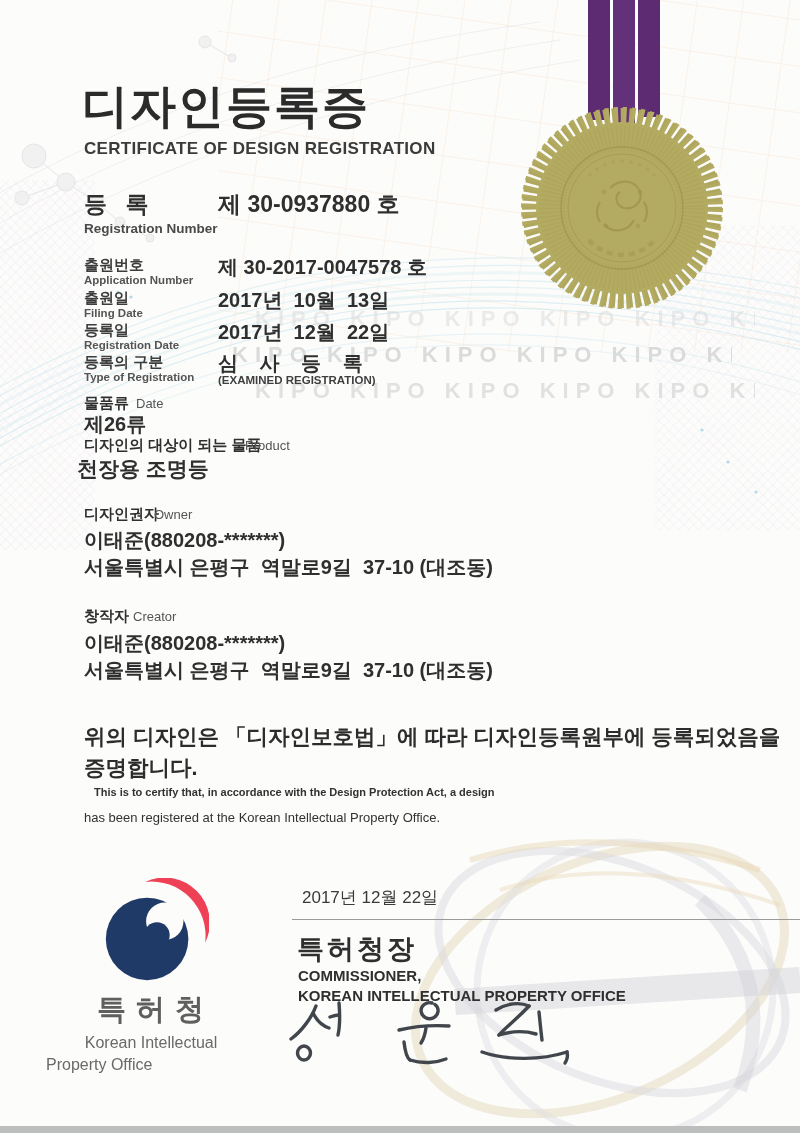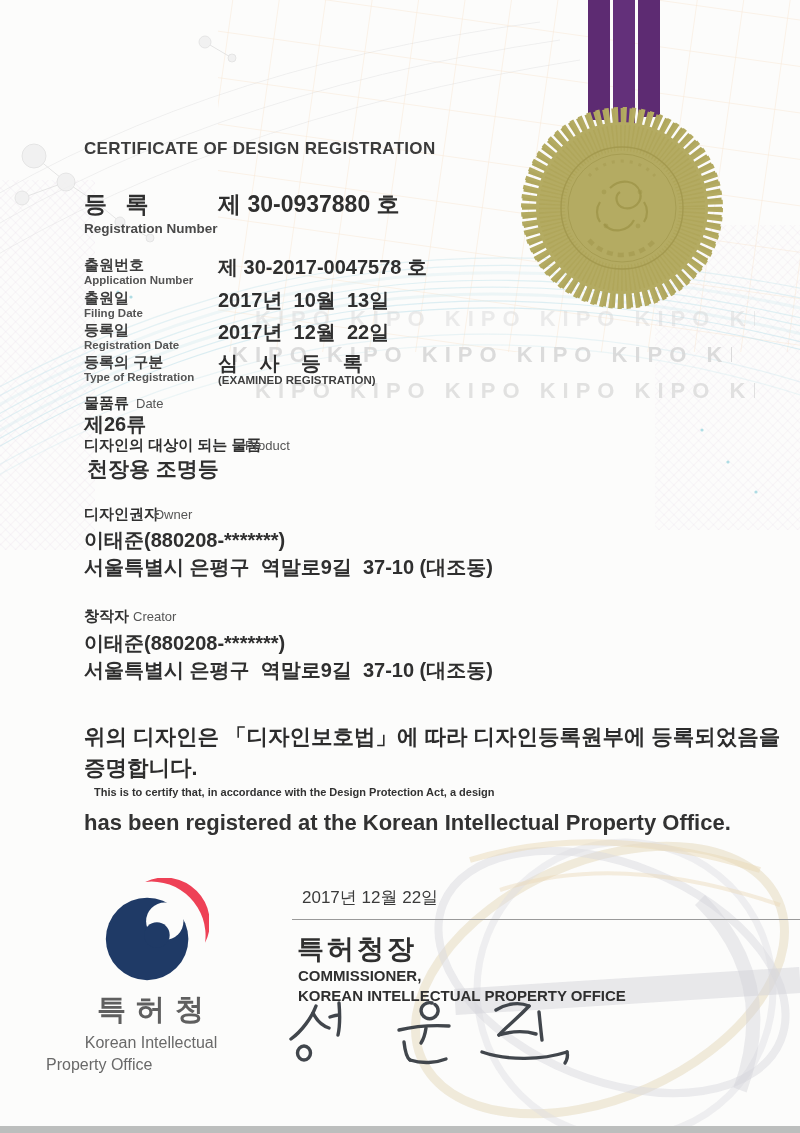--- a/index.html
+++ b/index.html
@@ -26,35 +26,35 @@
   .f1l{top:289px}.f1e{top:307px}.f1v{top:287px}
   .f2l{top:321px}.f2e{top:339px}.f2v{top:319px}
   .f3l{top:353px}.f3e{top:371px}.f3v{top:350px; letter-spacing:8px;}
   .f3s{left:218px; top:374px; font-size:11.5px; font-weight:bold; color:#3f3f3f;text-align:center;}
 
   .cls-label   { left:84px;  top:394px; font-size:15px; font-weight:bold; }
   .cls-en      { left:136px; top:396px; font-size:13px; color:#555; }
   .cls-value   { left:84px;  top:411px; font-size:20px; font-weight:bold; }
   .prod-label  { left:84px;  top:436px; font-size:15px; font-weight:bold; }
   .prod-en     { left:245px; top:438px; font-size:13px; color:#555; }
-  .prod-value  { left:87px;  top:455px; font-size:21px; font-weight:bold; }
+  .prod-value  { left:77px;  top:455px; font-size:21px; font-weight:bold; }
 
   .own-label { left:84px; top:505px; font-size:15px; font-weight:bold; }
   .own-en    { left:154px; top:507px; font-size:13px; color:#555; }
   .own-name  { left:84px; top:527px; font-size:20px; font-weight:bold; }
   .own-addr  { left:84px; top:554px; font-size:20px; font-weight:bold; }
   .cre-label { left:84px; top:607px; font-size:15px; font-weight:bold; }
   .cre-en    { left:133px; top:609px; font-size:13px; color:#555; }
   .cre-name  { left:84px; top:630px; font-size:20px; font-weight:bold; }
   .cre-addr  { left:84px; top:657px; font-size:20px; font-weight:bold; }
 
   .st-kr1 { left:84px; top:722px; font-size:21.5px; font-weight:bold; color:#2c2c2c; }
   .st-kr2 { left:84px; top:753px; font-size:21.5px; font-weight:bold; color:#2c2c2c; }
   .st-en1 { left:94px; top:786px; font-size:11px; font-weight:bold; color:#323232;text-align:right; }
-  .st-en2 { left:84px; top:810px; font-size:22px; font-weight:bold; color:#323232; }
+  .st-en2 { left:84px; top:810px; font-size:13px; font-weight:normal; color:#323232; }
 
   .issue-date { left:302px; top:886px; font-size:17px; color:#3a3a3a; }
   .rule { left:292px; top:919px; width:508px; height:1px; background:#9a9a9a; }
   .comm-kr  { left:297px; top:931px; font-size:27px; font-weight:bold; letter-spacing:3px; }
   .comm-en1 { left:298px; top:967px; font-size:15px; font-weight:bold; }
   .comm-en2 { left:298px; top:987px; font-size:15px; font-weight:bold; }
 
   .sig { left:286px; top:1000px; width:300px; height:70px; }
   .visually-hidden { position:absolute; width:1px; height:1px; overflow:hidden; clip:rect(0 0 0 0); white-space:nowrap; }
 
@@ -180,20 +180,21 @@
     <g fill="#a0964a" opacity=".5">
       <circle cx="90" cy="90" r="2.4"></circle>
         <circle cx="126" cy="90" r="2.4"></circle>
       <circle cx="92" cy="124" r="2.4"></circle>
         <circle cx="124" cy="124" r="2.4"></circle>
     </g>
     <path d="M75,138 A44,44 0 0 0 141,138" fill="none" stroke="#a0964a" stroke-width="4.5" stroke-dasharray="6 5" opacity=".55"></path>
     <path d="M75,74 A44,44 0 0 1 141,74" fill="none" stroke="#a0964a" stroke-width="3" stroke-dasharray="3 6" opacity=".4"></path>
   </svg>
 
+  <div class="abs title-kr">디자인등록증</div>
   <div class="abs title-en">CERTIFICATE OF DESIGN REGISTRATION</div>
 
   <div class="abs reg-label-kr">등 록</div>
   <div class="abs reg-label-en">Registration Number</div>
   <div class="abs reg-value pre">제 30-0937880 호</div>
 
   <div class="abs f-label f0l">출원번호</div>
   <div class="abs f-en f0e">Application Number</div>
   <div class="abs f-value f0v pre">제 30-2017-0047578 호</div>
 

